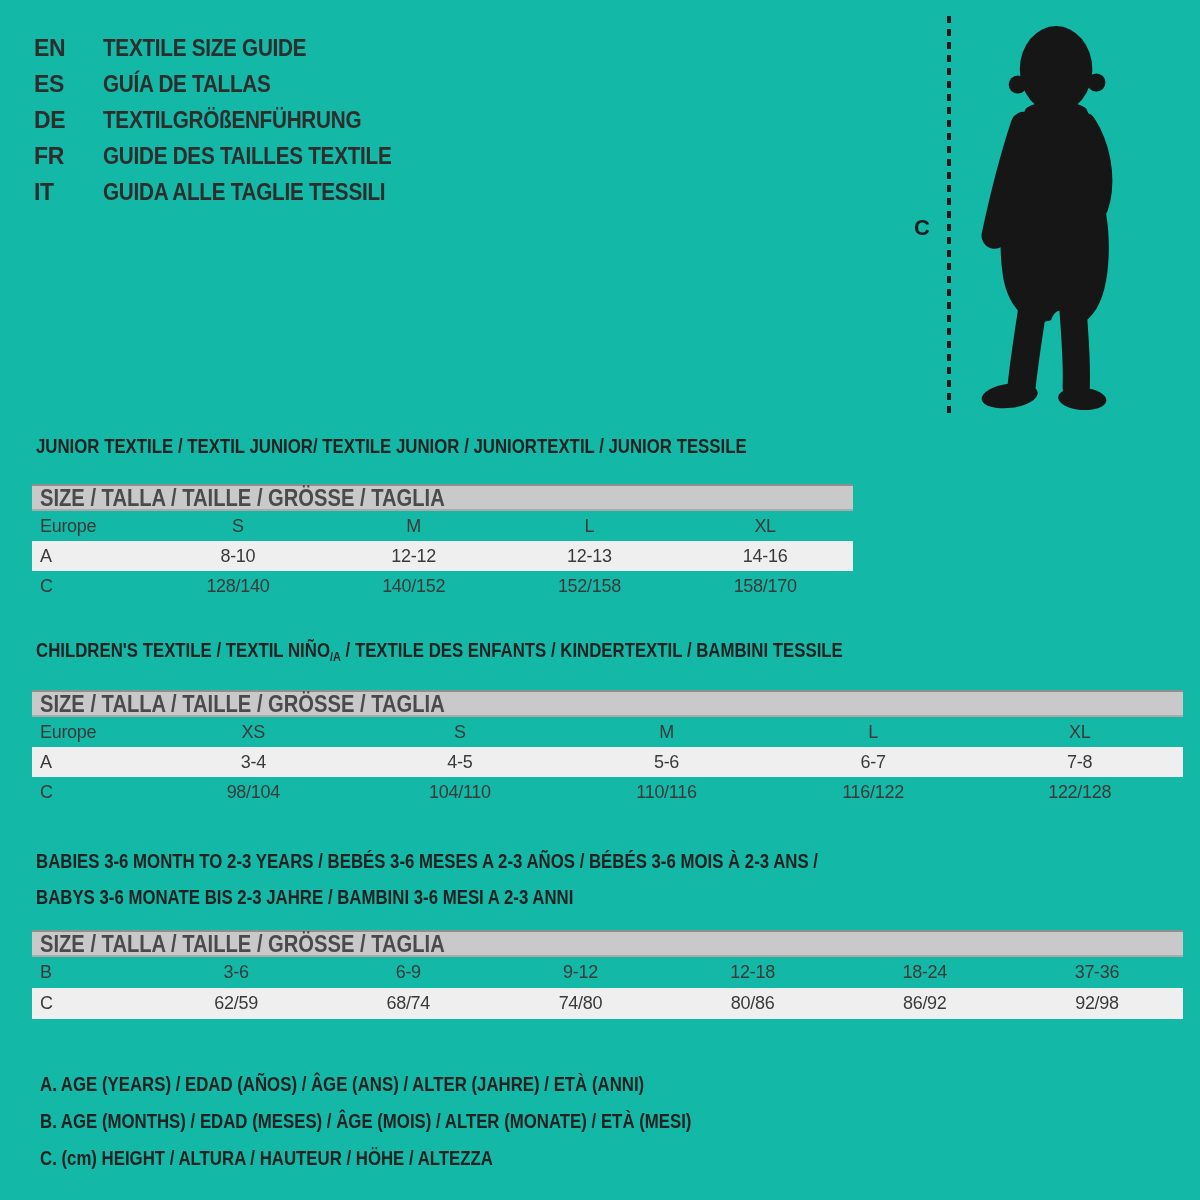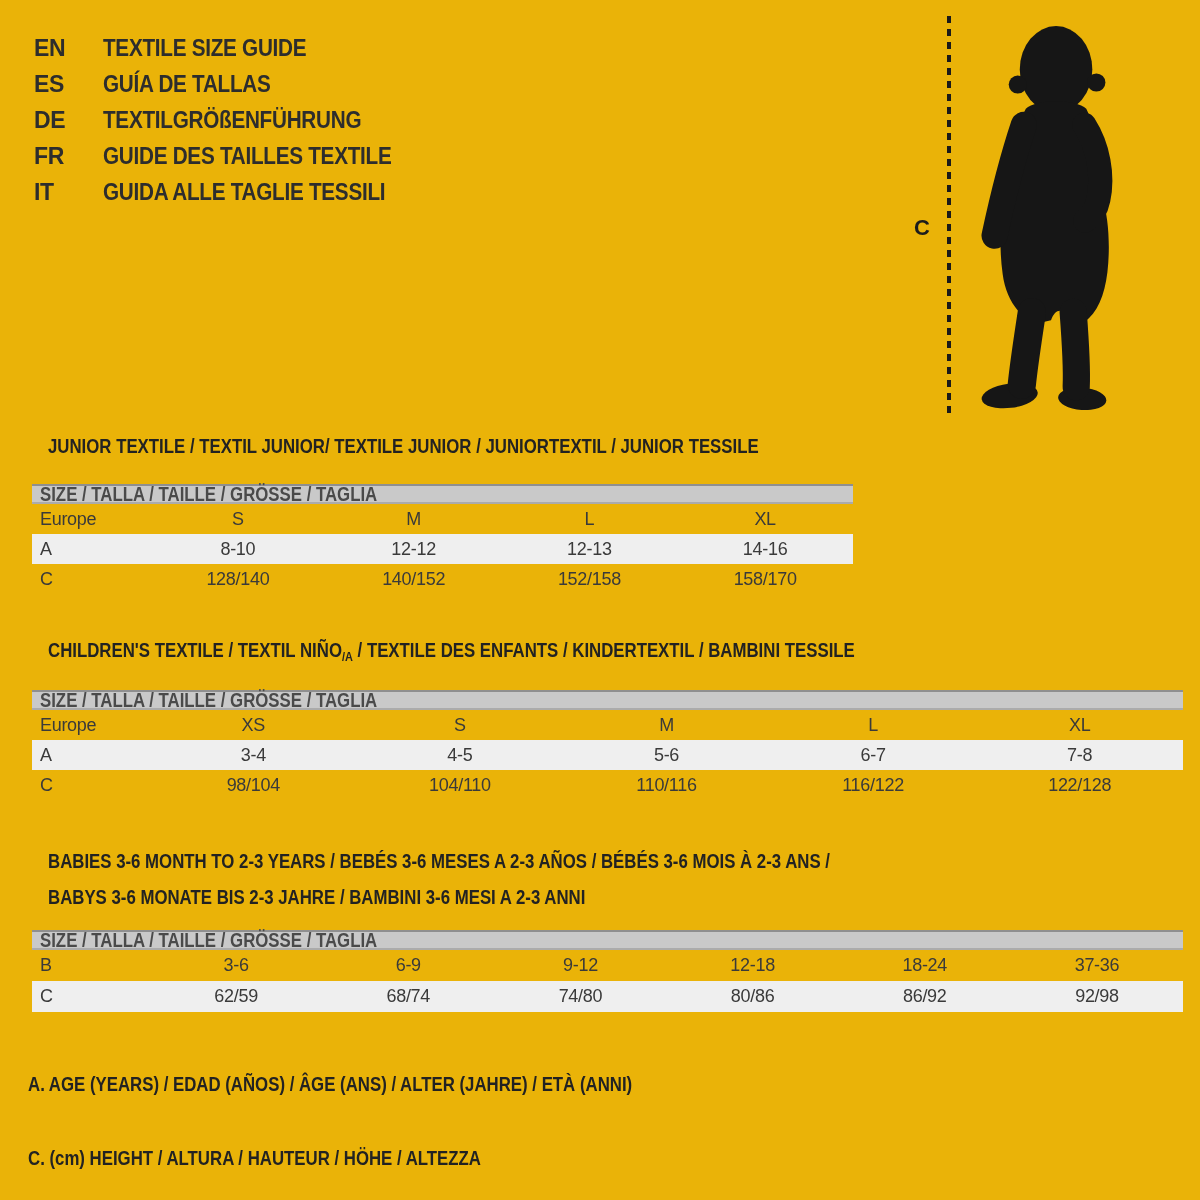--- a/index.html
+++ b/index.html
@@ -1,17 +1,17 @@
 <!DOCTYPE html>
 <html style="--header-bar-bg: #c9c9c9; --row-shaded-bg: #efefef; --silhouette: #161616; --heading-text: #222222; --table-text: #3a3a3a; --bar-text: #4a4a4a;"><head>
 <meta charset="utf-8">
 <style>
   html,body{margin:0;padding:0;background:#fff;}
   .page{
-    position:relative;width:1200px;height:1200px;background:#eab308;overflow:hidden;
+    position:relative;width:1200px;height:1200px;background:#14b8a6;overflow:hidden;
     font-family:"Liberation Sans",sans-serif;color:#2d2d2d;
   }
   
   .cnd{display:inline-block;transform:scaleX(0.84);transform-origin:left center;white-space:nowrap;}
   .cnd90{display:inline-block;transform:scaleX(0.90);transform-origin:left center;white-space:nowrap;}
 
   
   .lang-block{position:absolute;left:34px;top:30px;}
   .lang-row{display:flex;height:36px;align-items:center;}
   .lang-code{width:69px;font-weight:bold;font-size:23px;letter-spacing:-0.3px;}
@@ -19,47 +19,47 @@
 
   
   .c-label{position:absolute;left:914px;top:215px;font-size:22px;font-weight:bold;color:#1c1c1c;}
   .dash-line{
     position:absolute;left:947px;top:16px;width:4px;height:399px;
     background:repeating-linear-gradient(to bottom,#1a1a1a 0 7px,transparent 7px 13px);
   }
   .toddler{position:absolute;left:958px;top:12px;width:182px;height:403px;color:var(--silhouette,#161616);}
 
   
-  .sec-heading{position:absolute;left:36px;font-size:20px;font-weight:bold;color:var(--heading-text,#222);white-space:nowrap;line-height:24px;margin-left:12px;}
+  .sec-heading{position:absolute;left:36px;font-size:20px;font-weight:bold;color:var(--heading-text,#222);white-space:nowrap;line-height:24px;}
   .h-junior{top:434px;}
   .h-children{top:638px;}
   .h-babies1{top:849px;text-align:right;}
   .h-babies2{top:885px;text-align:right;}
   .subp{font-size:13px;vertical-align:-4px;}
 
   
   .tbl{position:absolute;left:32px;}
   .tbl-junior{top:484px;width:821px;}
   .tbl-children{top:690px;width:1151px;}
   .tbl-babies{top:930px;width:1151px;}
   .tbl-bar{
-    height:20px;box-sizing:border-box;display:flex;align-items:center;
+    height:27px;box-sizing:border-box;display:flex;align-items:center;
     background:var(--header-bar-bg,#c9c9c9);
     border-top:2px solid #8f8f8f;border-bottom:2px solid #ababab;
-    padding-left:8px;color:var(--bar-text,#4a4a4a);font-weight:bold;font-size:20px;
+    padding-left:8px;color:var(--bar-text,#4a4a4a);font-weight:bold;font-size:24px;
   }
   .tr{display:flex;height:30px;align-items:center;font-size:18px;color:var(--table-text,#3a3a3a);}
   .tbl-babies .tr{height:31px;}
   .tr.shaded{background:var(--row-shaded-bg,#efefef);}
   .td{box-sizing:border-box;}
   .td.label{width:118px;padding-left:8px;letter-spacing:-0.3px;}
   .td.val{flex:1;text-align:center;letter-spacing:-0.3px;}
 
   
-  .legend-line{position:absolute;left:28px;font-size:20px;font-weight:bold;color:var(--heading-text,#222);white-space:nowrap;}
+  .legend-line{position:absolute;left:40px;font-size:20px;font-weight:bold;color:var(--heading-text,#222);white-space:nowrap;}
   .lg-a{top:1073px;}
   .lg-b{top:1110px;}
   .lg-c{top:1147px;}
 </style>
 </head>
 <body>
 
 <div class="page">
 
   <div class="lang-block">
@@ -199,17 +199,20 @@
           <div class="td val">80/86</div>
           <div class="td val">86/92</div>
           <div class="td val">92/98</div>
         </div>
       </div>
   </div>
 
   <div class="legend-line lg-a">
     <span class="cnd">A. AGE (YEARS) / EDAD (AÑOS) / ÂGE (ANS) / ALTER (JAHRE) / ETÀ (ANNI)</span>
   </div>
+  <div class="legend-line lg-b">
+    <span class="cnd">B. AGE (MONTHS) / EDAD (MESES) / ÂGE (MOIS) / ALTER (MONATE) / ETÀ (MESI)</span>
+  </div>
   <div class="legend-line lg-c">
     <span class="cnd">C. (cm) HEIGHT / ALTURA / HAUTEUR / HÖHE / ALTEZZA</span>
   </div>
 
 </div>
 
 </body></html>

